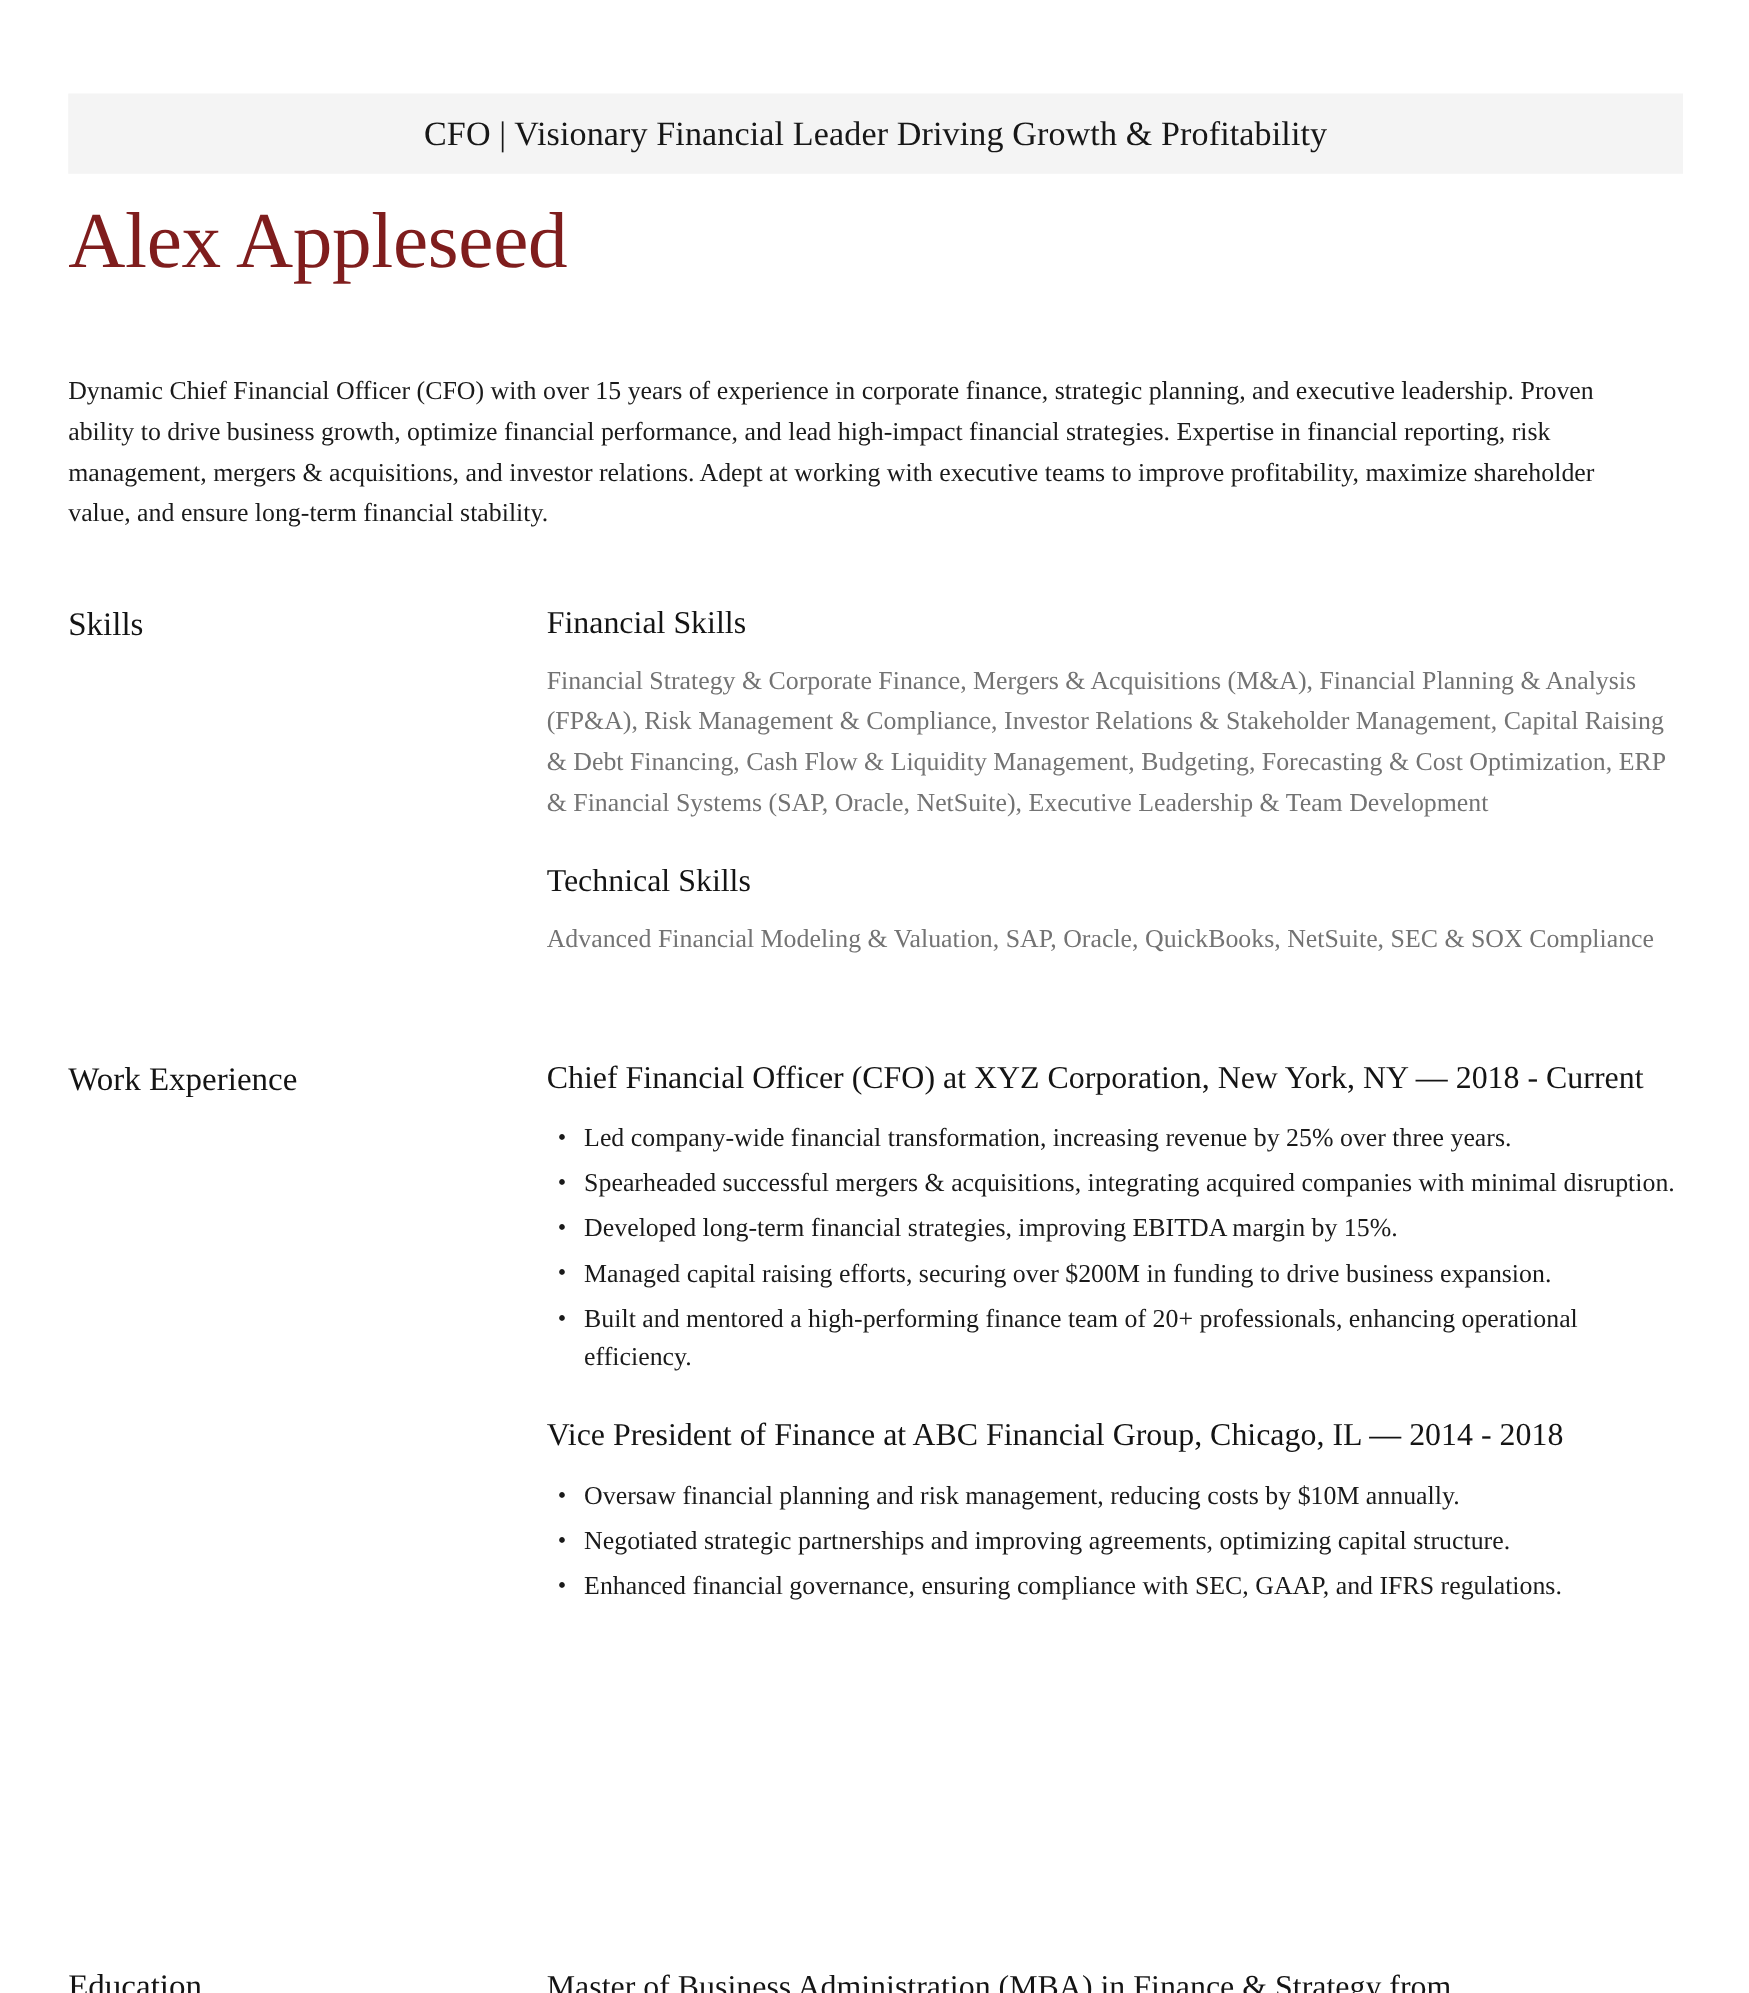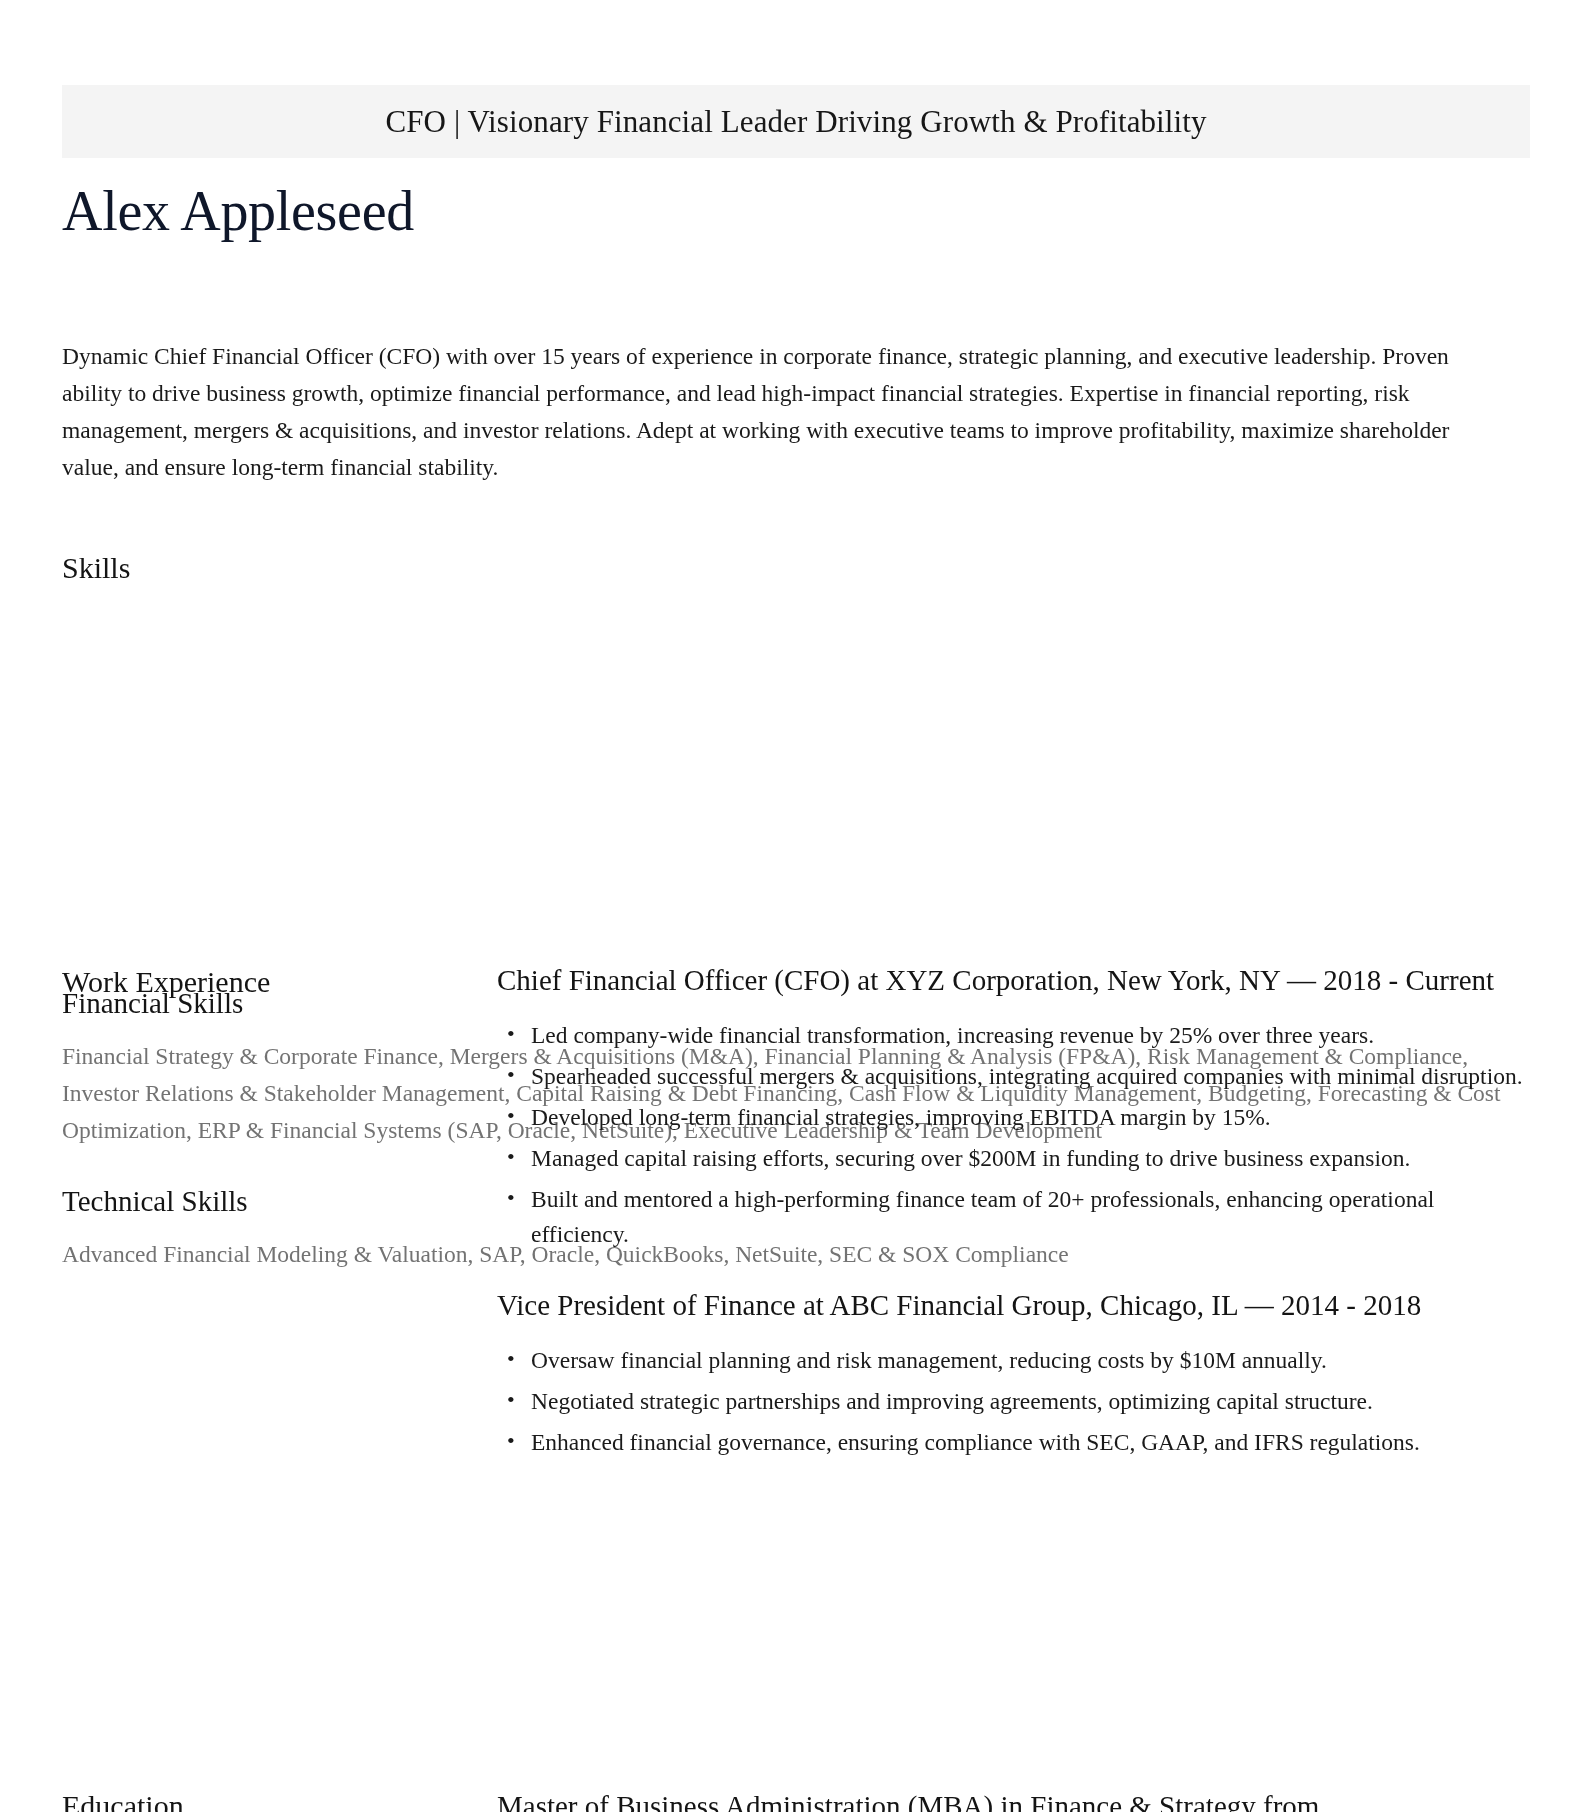--- a/index.html
+++ b/index.html
@@ -49,24 +49,24 @@
   .identity {
     position: absolute;
     left: 62px;
     top: 170px;
     width: 1468px;
     display: flex;
     align-items: flex-start;
     justify-content: space-between;
   }
   .name {
-    font-size: 56px;
+    font-size: 72px;
     line-height: 1.05;
     font-weight: 400;
-    color: #0f172a;
+    color: #7f1d1d;
     letter-spacing: -0.3px;
     margin-top: 12px;
     font-family: "Liberation Serif", "DejaVu Serif", serif;
   }
   .contact {
     text-align: right;
     font-size: 23px;
     line-height: 1.52;
     padding-top: 2px;
   }
@@ -158,21 +158,21 @@
   ul.bullets li::before {
     content: "\2022";
     position: absolute;
     left: -24px;
     top: -1px;
     font-size: 22px;
     color: #1a1a1a;
   }
 
   
-  #skills-section { top: 548px; flex-direction: column; }
+  #skills-section { top: 548px; }
   #experience-section { top: 962px; }
   #education-section { top: 1788px; }
 
   #education-section .section-label,
   #education-section .job-title {
     padding-top: 0;
   }
 </style>
 </head>
 <body>

